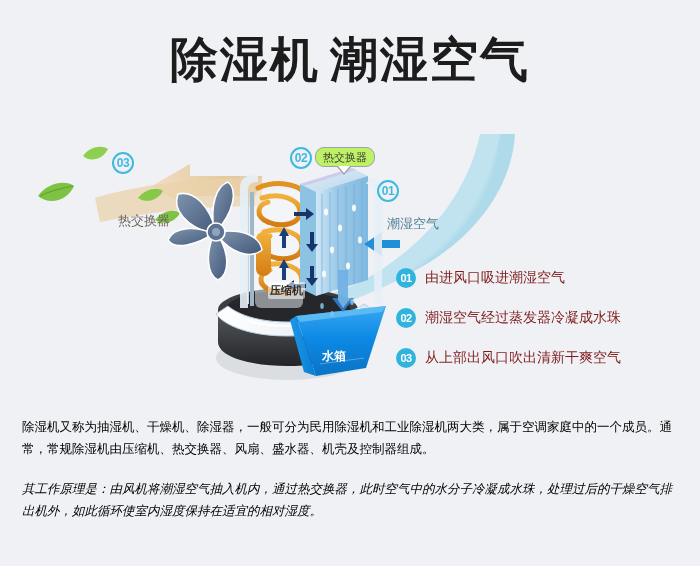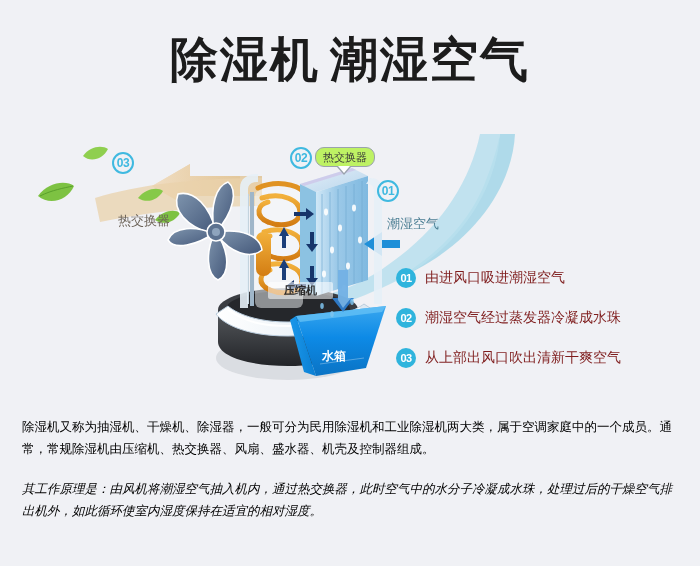--- a/index.html
+++ b/index.html
@@ -80,21 +80,21 @@
     font-size: 13px;
     color: #4b7e93;
   }
   .label-compressor {
     left: 268px;
     top: 162px;
     font-size: 11px;
     color: #2b2b2b;
     font-weight: bold;
     background: rgba(255,255,255,0.55);
-    padding: 1px 16px;
+    padding: 1px 2px;
     border-radius: 2px;
   }
   .label-tank {
     left: 322px;
     top: 228px;
     font-size: 12px;
     color: #ffffff;
     font-weight: bold;
   }
 

